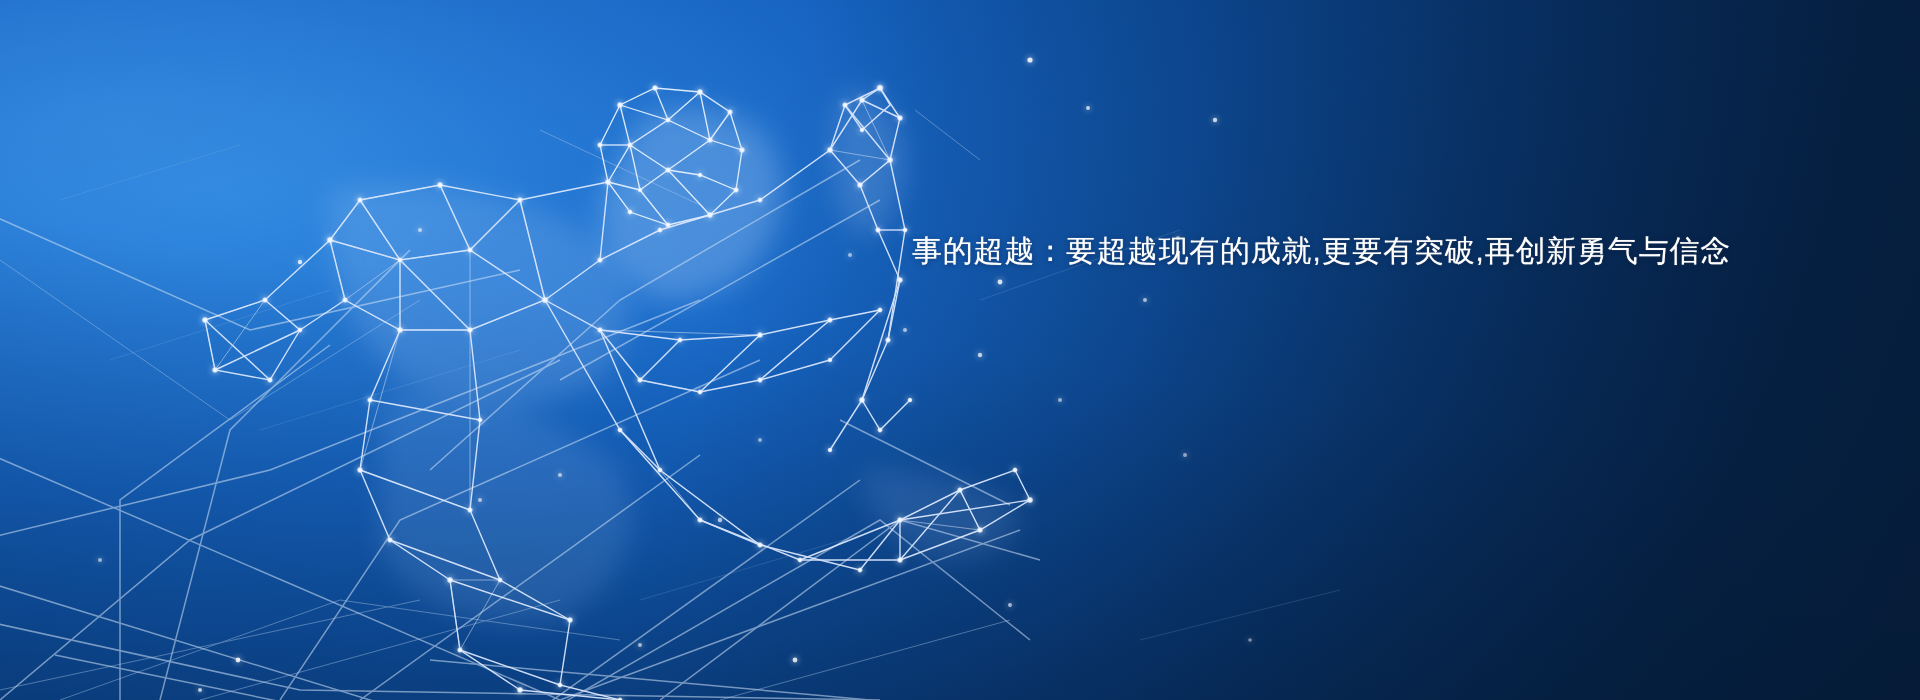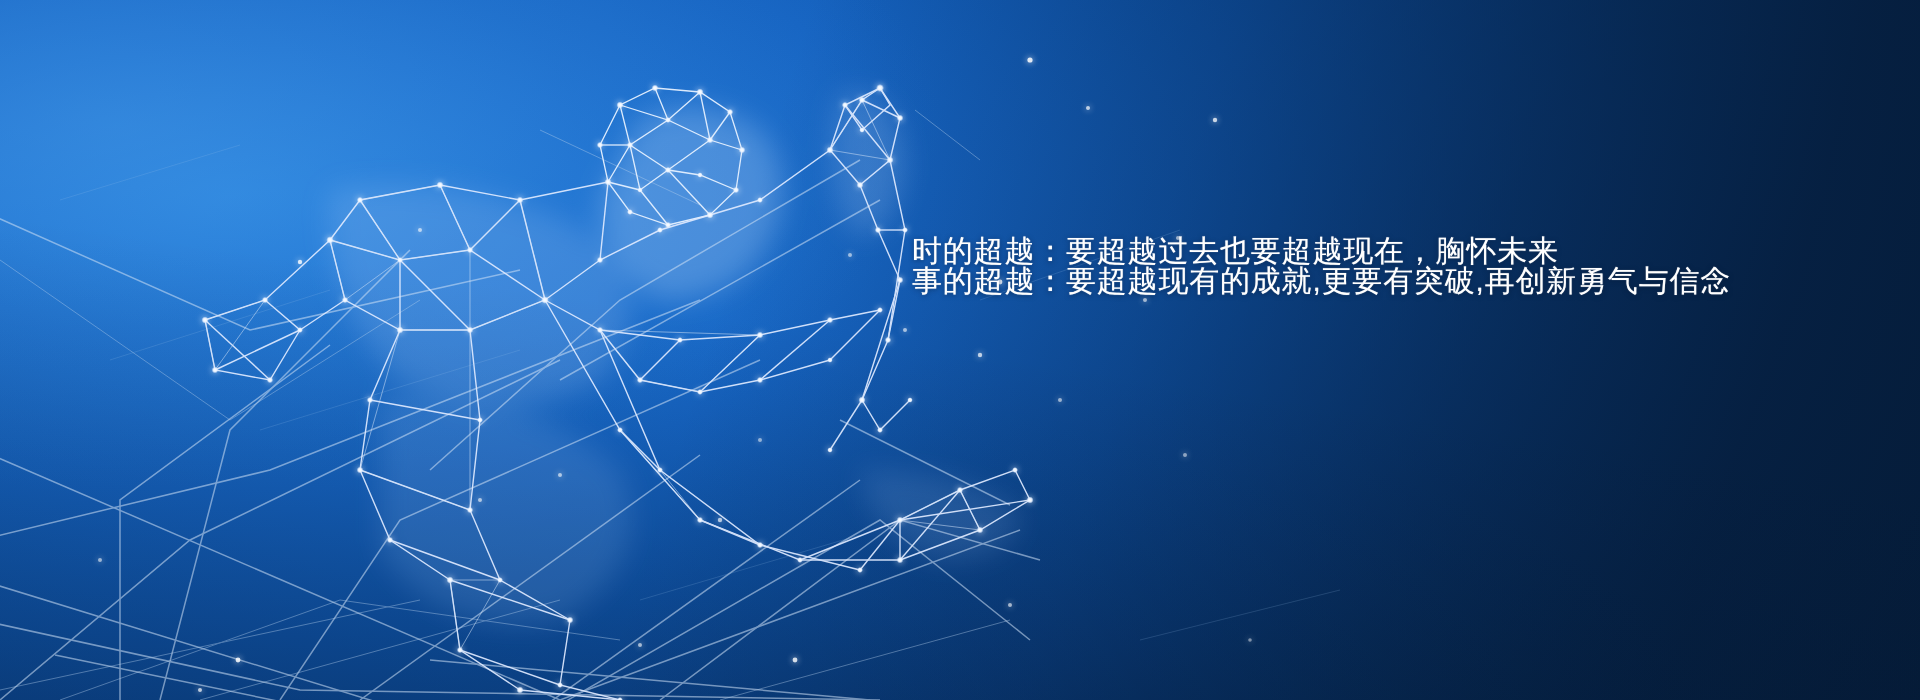--- a/index.html
+++ b/index.html
@@ -373,17 +373,16 @@
       <path d="M110 360 L330 290"></path>
       <path d="M260 430 L520 350"></path>
       <path d="M980 300 L1180 230"></path>
       <path d="M1140 640 L1340 590"></path>
       <path d="M60 200 L240 145"></path>
       <path d="M640 600 L860 535"></path>
     </g>
   </svg>
 
   <div class="text-block">
-    <div class="text-line">时的超越：要超越过去也要超越现在，胸怀未来</div>
     <div class="text-line">事的超越：要超越现有的成就,更要有突破,再创新勇气与信念</div>
   </div>
 
 </div>
 
 </body></html>

